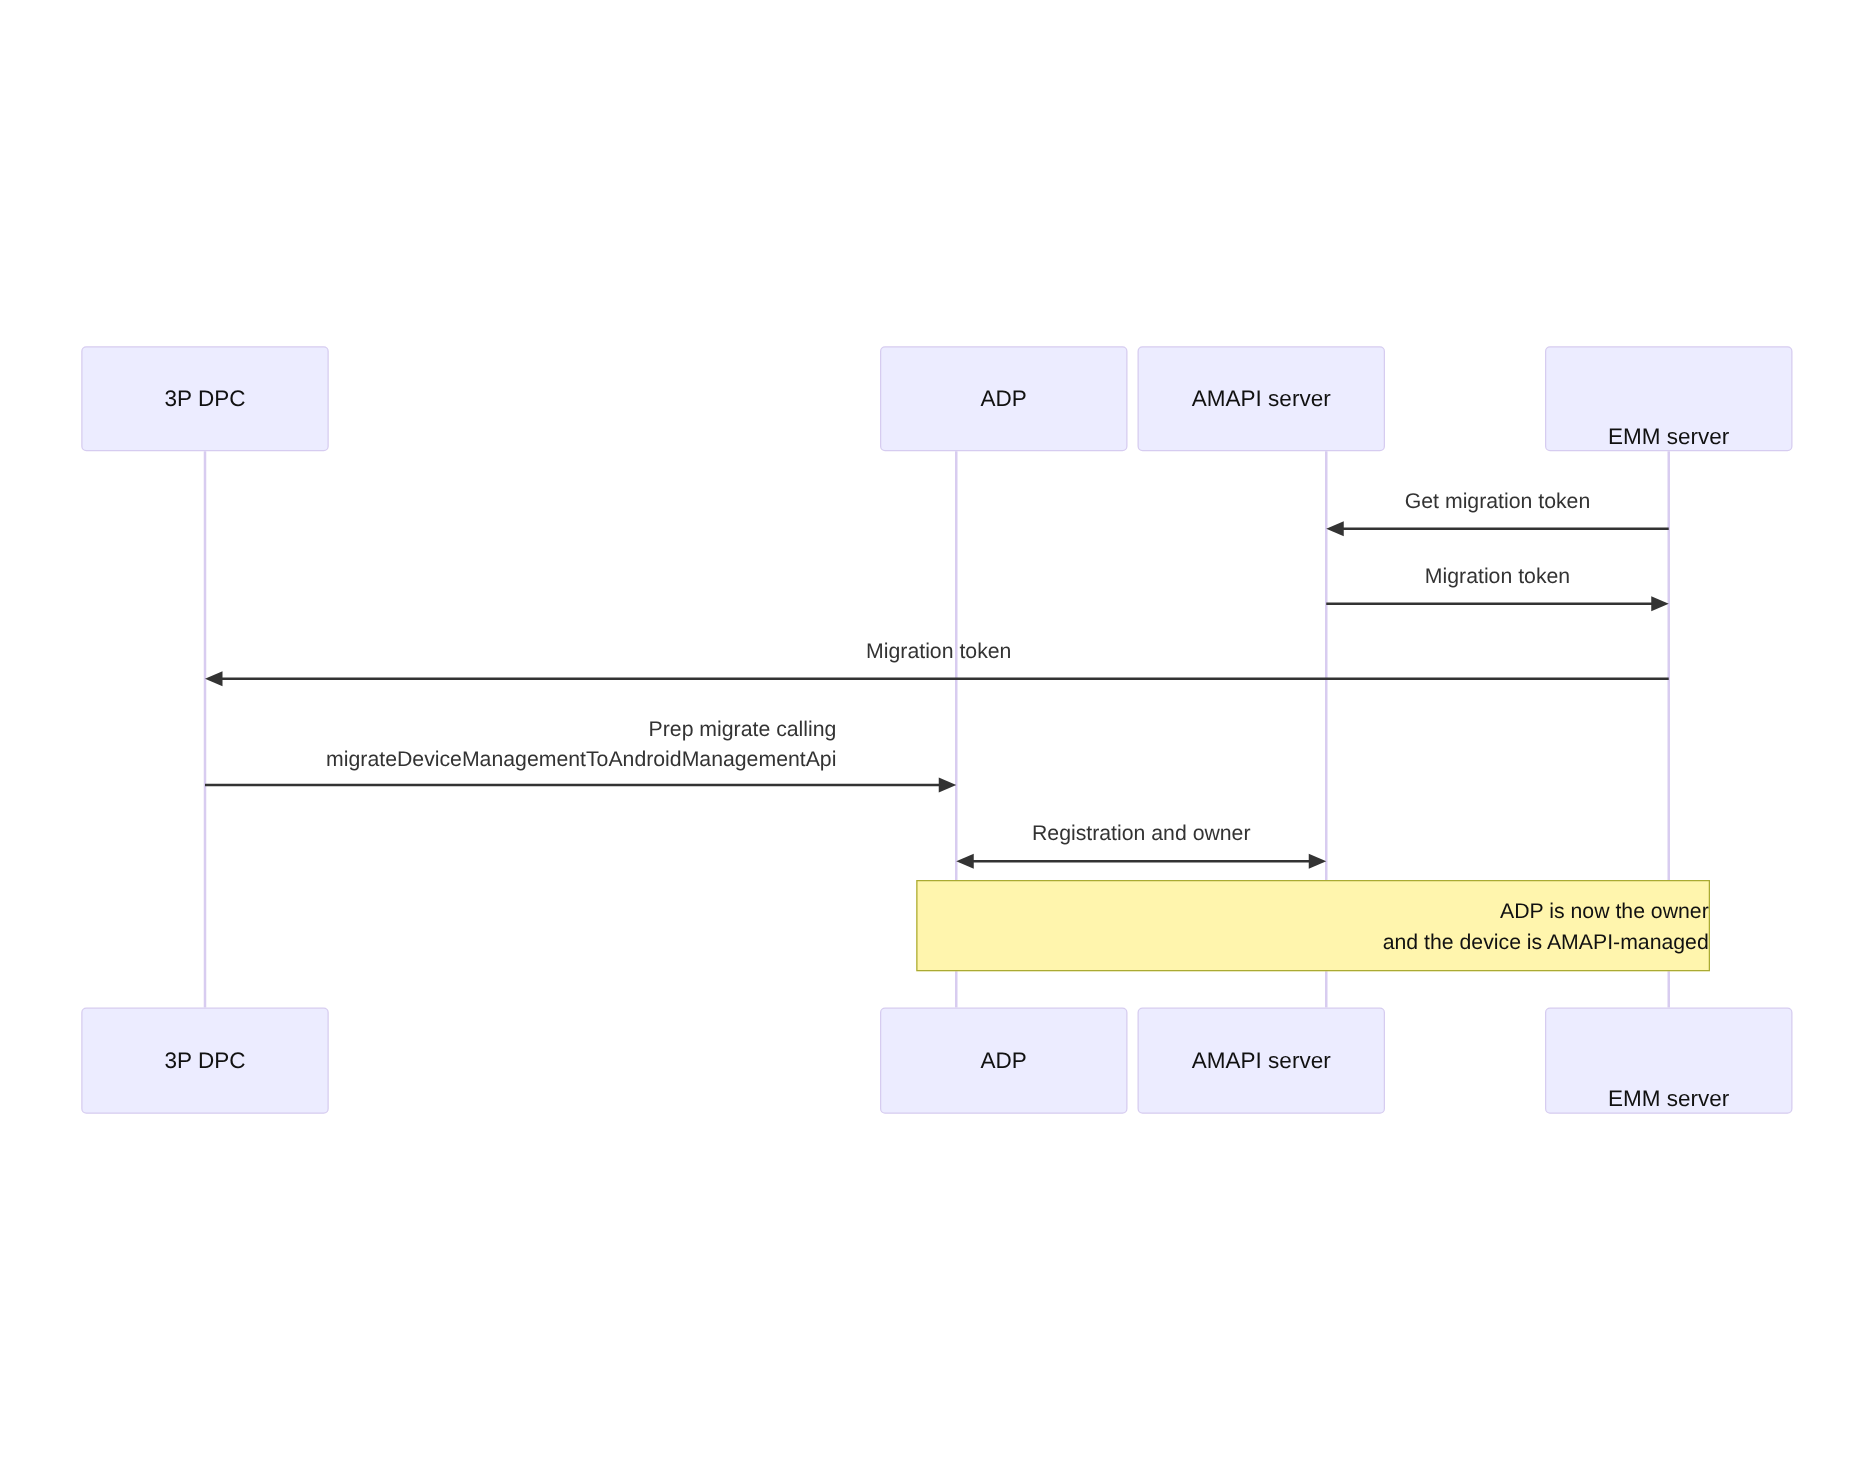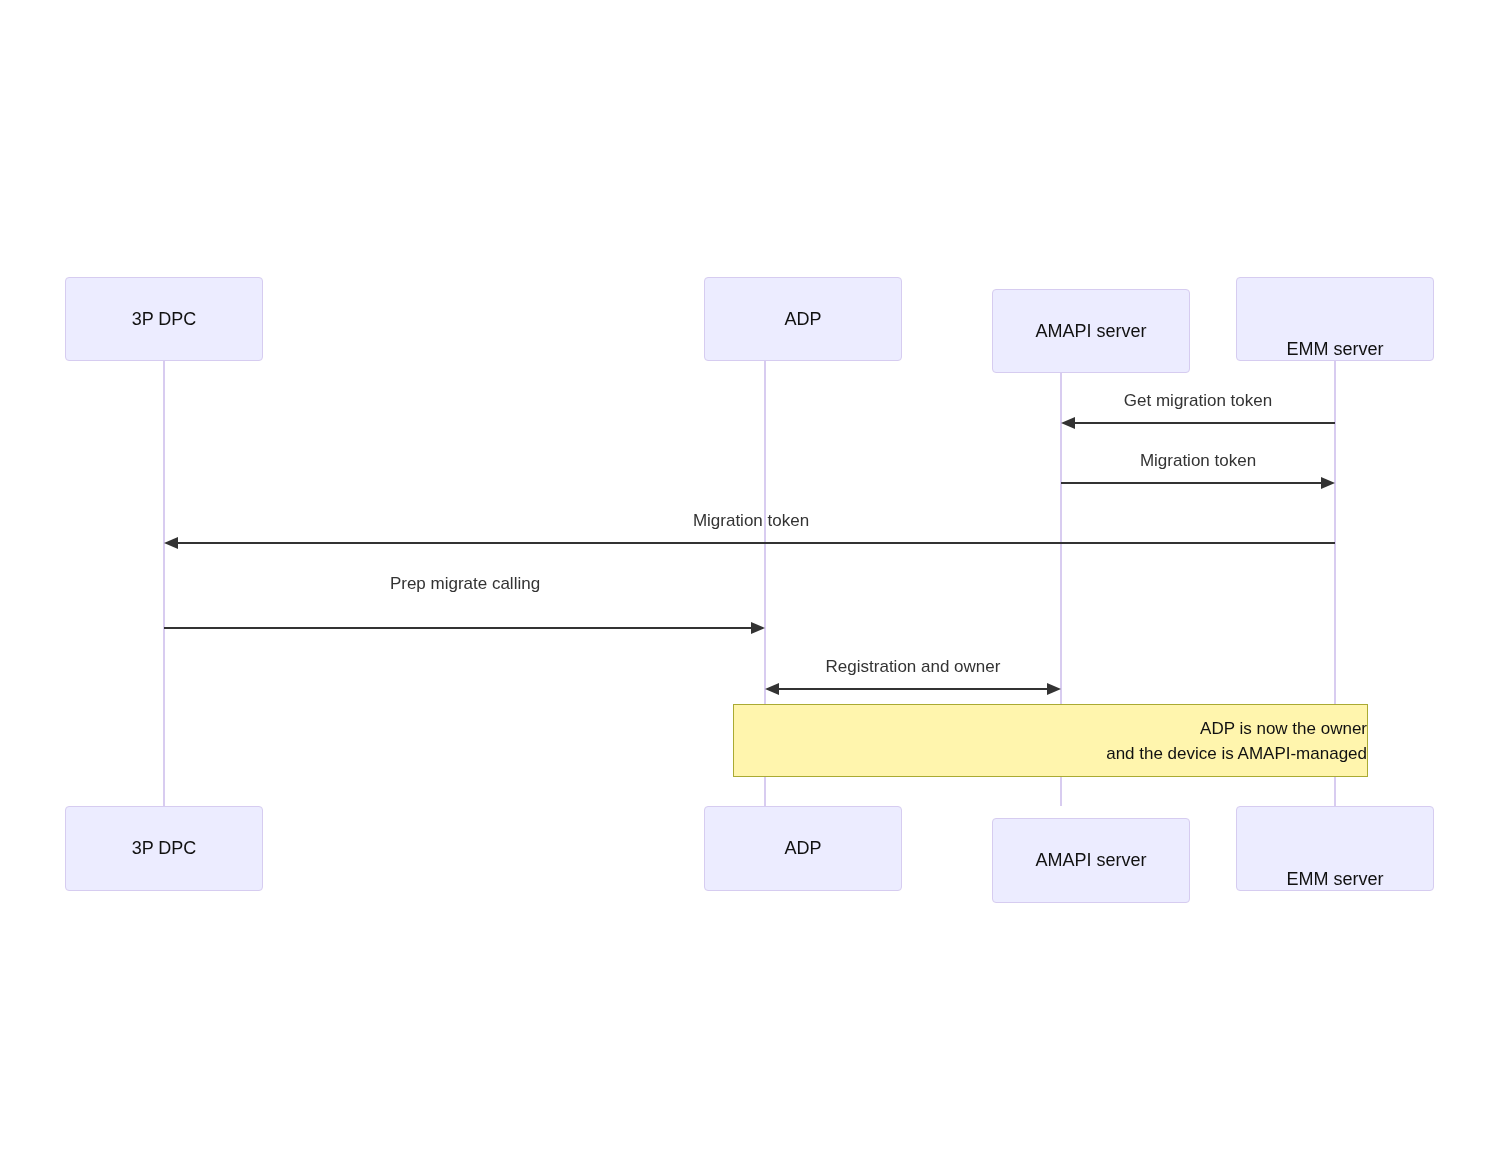--- a/index.html
+++ b/index.html
@@ -25,21 +25,21 @@
     align-items: center;
     justify-content: center;
     font-size: 18px;
     color: #111111;
     box-sizing: border-box;
   }
   .actor.top { top: 277px; height: 84px; }
   .actor.bottom { top: 806px; height: 85px; }
   .pos-a { left: 65px; }
   .pos-b { left: 704px; }
-  .pos-c { left: 992px; margin-top: 12px; }
+  .pos-c { left: 910px; }
   .pos-d { left: 1236px; align-items: flex-end; }
   .lifeline {
     position: absolute;
     top: 361px;
     height: 445px;
     width: 2px;
     background: #D8CCF0;
   }
   .msg-label {
     position: absolute;
@@ -120,20 +120,21 @@
 
   <div>
     <div class="msg-label" style="left:751px; top:509px">Migration token</div>
     <div class="msg-line" style="left:176px; top:542px; width:1159px"></div>
     <div class="arrowhead left" style="left:164px; top:537px"></div>
   </div>
 
   <div>
     <div class="msg-label" style="left:465px; top:572px">
       <span>Prep migrate calling</span><br>
+      <span>migrateDeviceManagementToAndroidManagementApi</span>
     </div>
     <div class="msg-line" style="left:164px; top:627px; width:589px"></div>
     <div class="arrowhead right" style="left:751px; top:622px"></div>
   </div>
 
   <div>
     <div class="msg-label" style="left:913px; top:655px">Registration and owner</div>
     <div class="msg-line" style="left:777px; top:688px; width:272px"></div>
     <div class="arrowhead left" style="left:765px; top:683px"></div>
     <div class="arrowhead right" style="left:1047px; top:683px"></div>

